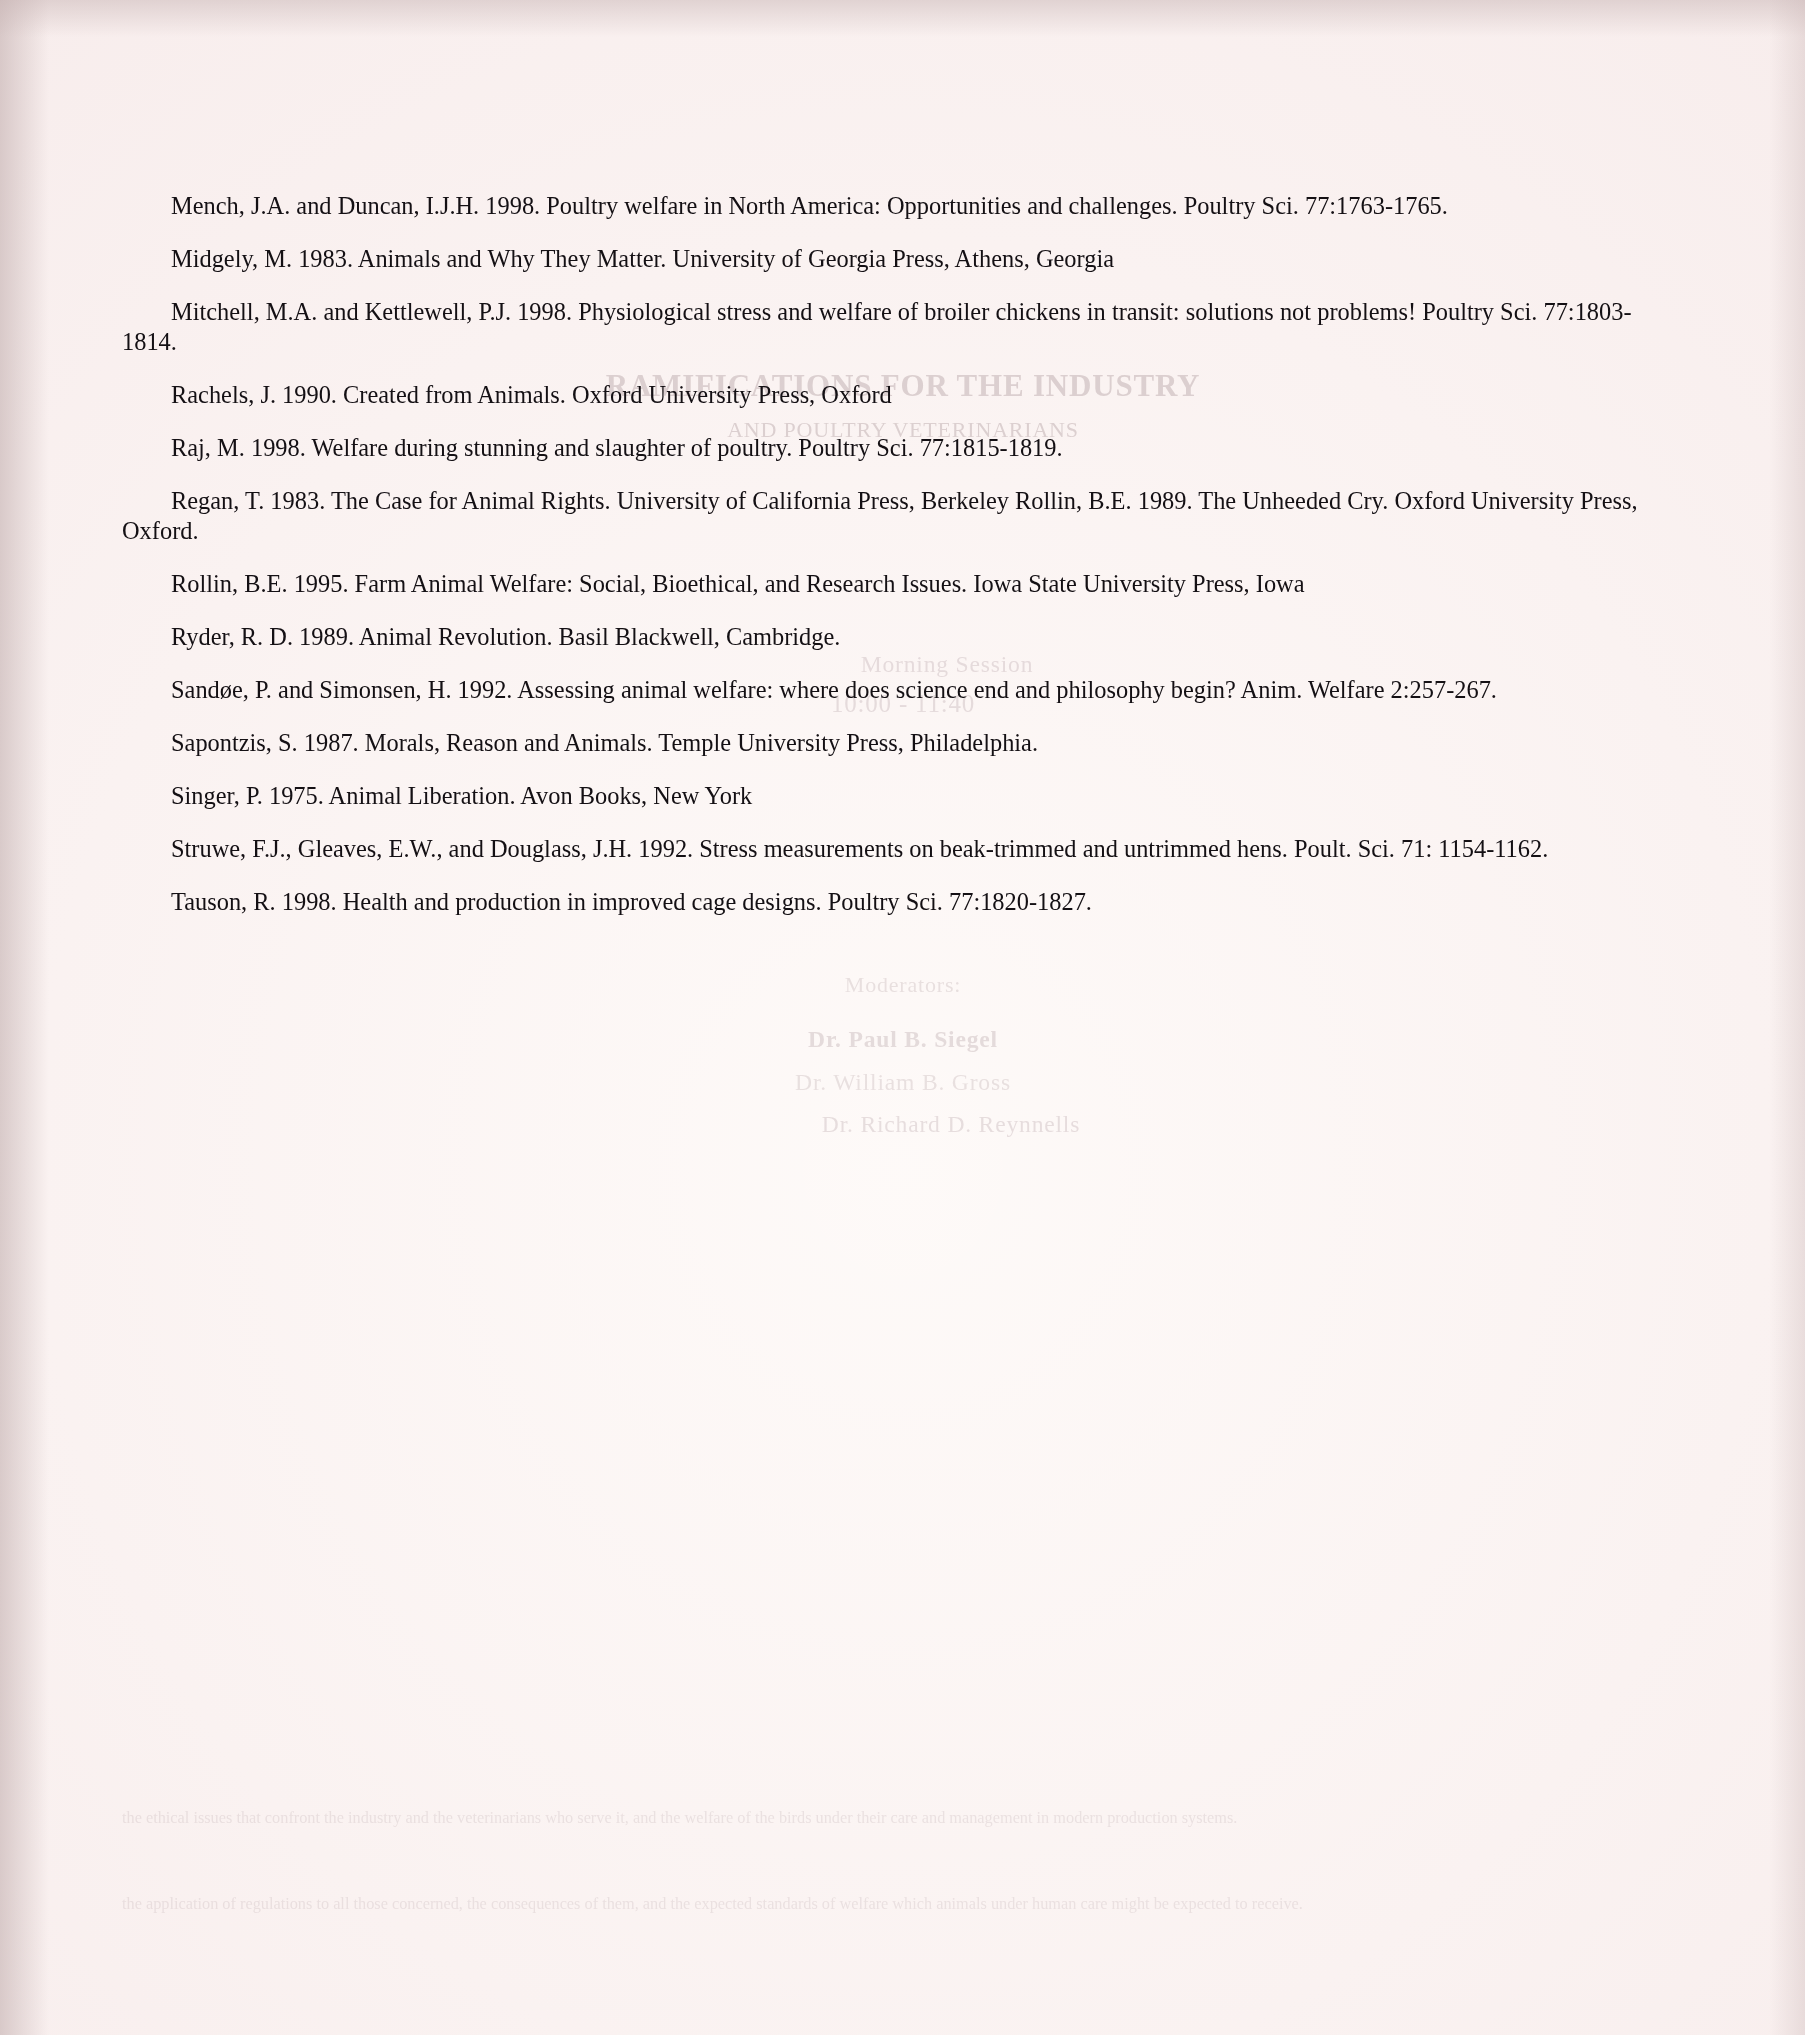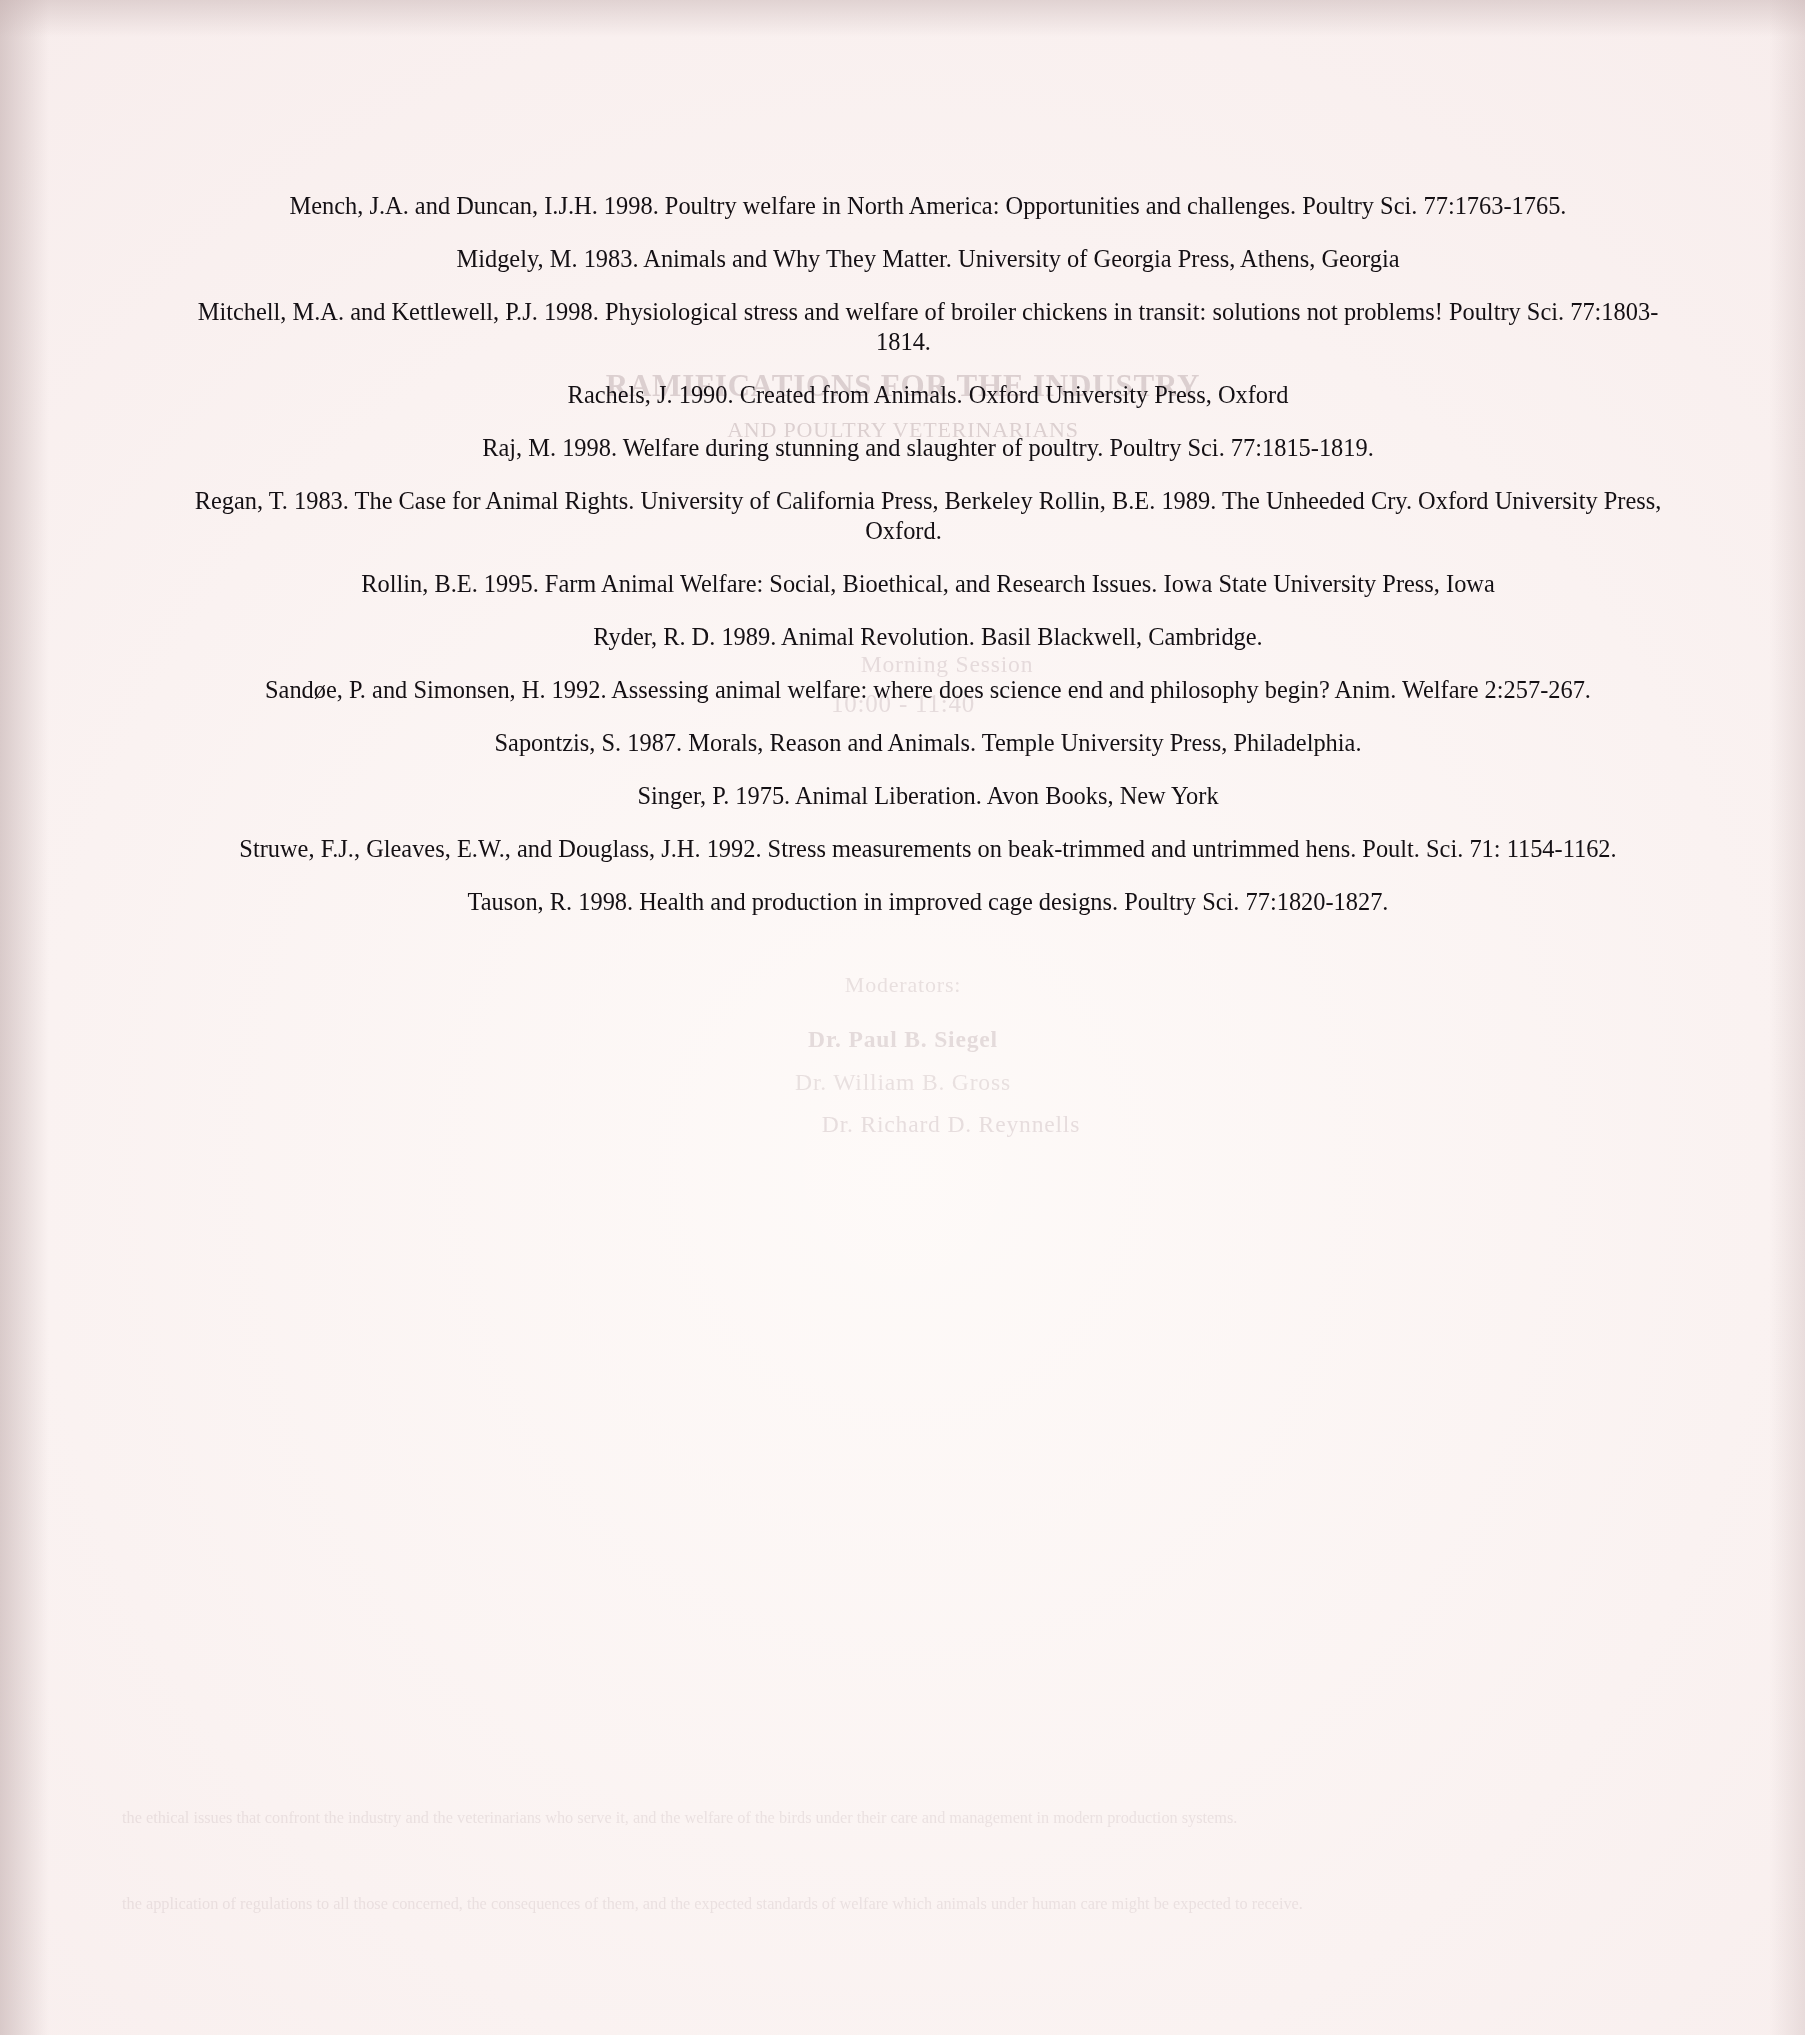--- a/index.html
+++ b/index.html
@@ -84,21 +84,21 @@
     left: 122px;
     top: 191px;
     width: 1563px;
   }
   .ref {
     font-size: 24.4px;
     line-height: 30px;
     color: #141014;
     text-indent: 49px;
     margin: 0 0 23px 0;
-    text-align: center;
+    text-align: left;
     font-family: "Liberation Serif", "DejaVu Serif", serif;
   }
 </style>
 </head>
 <body>
 
 <div class="page">
 
   <div class="paper-tint"></div>
 

